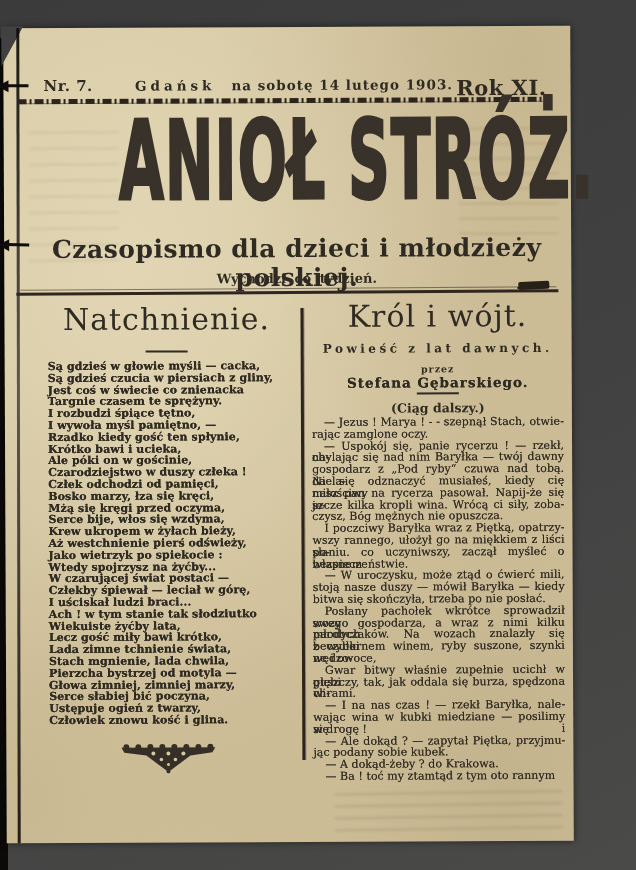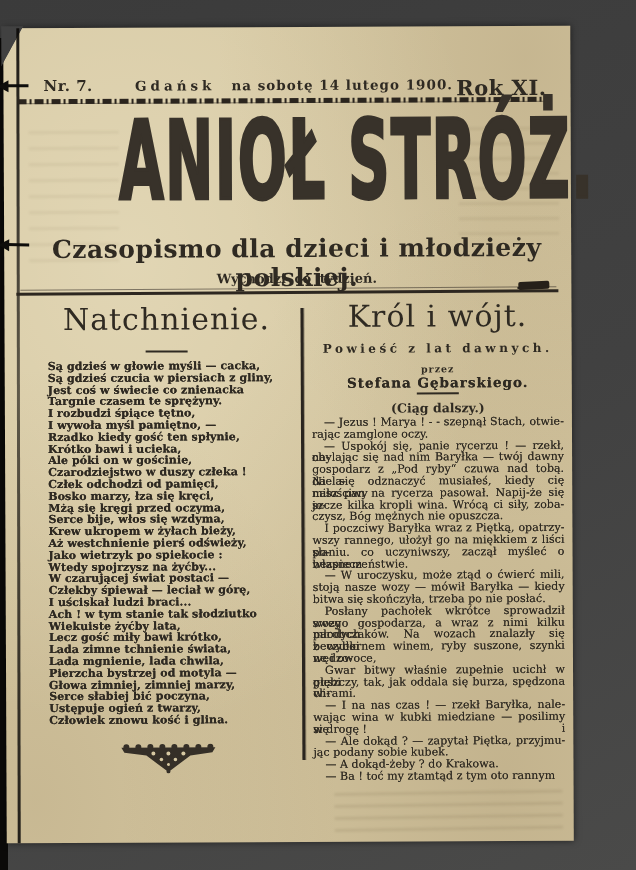--- a/index.html
+++ b/index.html
@@ -119,21 +119,21 @@
     <span class="tail"></span>
   </div>
   <div class="margin-arrow arrow-2">
     <span class="head"></span>
     <span class="tail"></span>
   </div>
 
   <header>
     <div class="mast-row">
       <span class="issue">Nr. 7.</span>
-      <span class="dateline"><span class="city">Gdańsk</span><span>na sobotę 14 lutego 1900.</span></span>
+      <span class="dateline"><span class="city">Gdańsk</span><span>na sobotę 14 lutego 1903.</span></span>
       <span class="volume">Rok XI.</span>
     </div>
     <div class="dotted-rule"></div>
     <h1 class="title">ANIOŁ STRÓŻ.</h1>
     <div class="subtitle">Czasopismo dla dzieci i młodzieży polskiej.</div>
     <div class="frequency">Wychodzi co tydzień.</div>
     <div class="main-rule">
       <span class="ink-blot"></span>
     </div>
   </header>
@@ -161,21 +161,21 @@
           <div class="poem-line">Aż westchnienie pierś odświeży,</div>
           <div class="poem-line">Jako wietrzyk po spiekocie :</div>
           <div class="poem-line">Wtedy spojrzysz na żyćby...</div>
           <div class="poem-line">W czarującej świat postaci —</div>
           <div class="poem-line">Człekby śpiewał — leciał w górę,</div>
           <div class="poem-line">I uściskał ludzi braci...</div>
           <div class="poem-line">Ach ! w tym stanie tak słodziutko</div>
           <div class="poem-line">Wiekuiste żyćby lata,</div>
           <div class="poem-line">Lecz gość miły bawi krótko,</div>
           <div class="poem-line">Lada zimne tchnienie świata,</div>
-          <div class="poem-line">Lada mgnienie, lada chwila,</div>
+          <div class="poem-line">Stach mgnienie, lada chwila,</div>
           <div class="poem-line">Pierzcha bystrzej od motyla —</div>
           <div class="poem-line">Głowa zimniej, zimniej marzy,</div>
           <div class="poem-line">Serce słabiej bić poczyna,</div>
           <div class="poem-line">Ustępuje ogień z twarzy,</div>
           <div class="poem-line">Człowiek znowu kość i glina.</div>
         </div>
       <svg class="ornament" width="100" height="30" viewBox="0 0 100 30" aria-hidden="true">
         <g fill="#352f27">
           <path d="M3,4 L97,4 L94,9 L72,12 L52,27 Q50,29.5 48,27 L28,12 L6,9 Z"></path>
           <circle cx="8" cy="3.5" r="3"></circle>
@@ -216,21 +216,21 @@
           <div class="prose-line">gospodarz z „Pod ryby“ czuwa nad tobą. Niela-</div>
           <div class="prose-line">da się odznaczyć musiałeś, kiedy cię miłościwy</div>
           <div class="prose-line">nasz pan na rycerza pasował. Napij-że się je-</div>
           <div class="prose-line">szcze kilka kropli wina. Wrócą ci siły, zoba-</div>
           <div class="prose-line lst">czysz, Bóg mężnych nie opuszcza.</div>
           <div class="prose-line ind">I poczciwy Baryłka wraz z Piętką, opatrzy-</div>
           <div class="prose-line">wszy rannego, ułożył go na miękkiem z liści po-</div>
           <div class="prose-line">słaniu. co uczyniwszy, zaczął myśleć o własnem</div>
           <div class="prose-line lst">bezpieczeństwie.</div>
           <div class="prose-line ind">— W uroczysku, może ztąd o ćwierć mili,</div>
-          <div class="prose-line">stoją nasze wozy — mówił Baryłka — kiedy</div>
+          <div class="prose-line">stoją nasze duszy — mówił Baryłka — kiedy</div>
           <div class="prose-line lst">bitwa się skończyła, trzeba po nie posłać.</div>
           <div class="prose-line ind">Posłany pachołek wkrótce sprowadził wozy</div>
           <div class="prose-line">swego gospodarza, a wraz z nimi kilku młodych</div>
           <div class="prose-line">parobczaków. Na wozach znalazły się beczułki</div>
           <div class="prose-line">z wybornem winem, ryby suszone, szynki wędzo-</div>
           <div class="prose-line lst">ne i owoce,</div>
           <div class="prose-line ind">Gwar bitwy właśnie zupełnie ucichł w głębi</div>
           <div class="prose-line">puszczy, tak, jak oddala się burza, spędzona wi-</div>
           <div class="prose-line lst">chrami.</div>
           <div class="prose-line ind">— I na nas czas ! — rzekł Baryłka, nale-</div>

